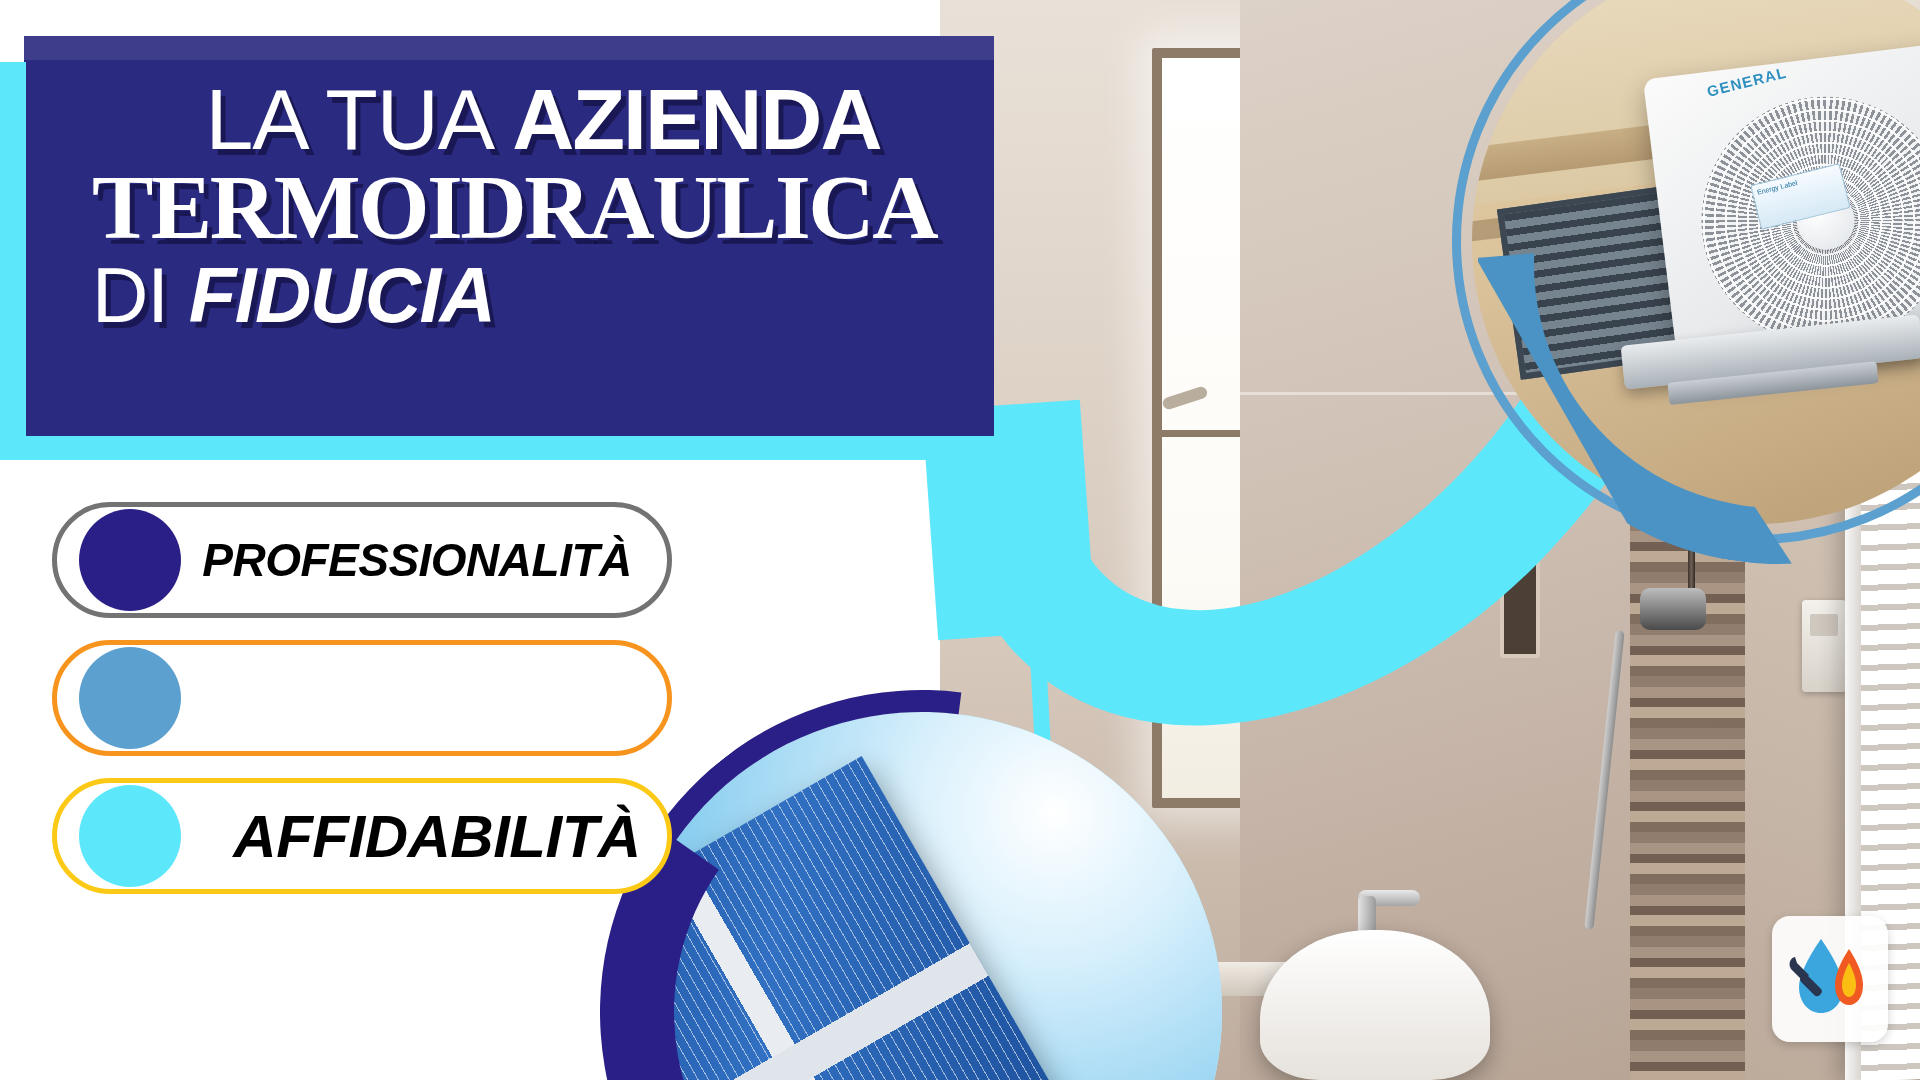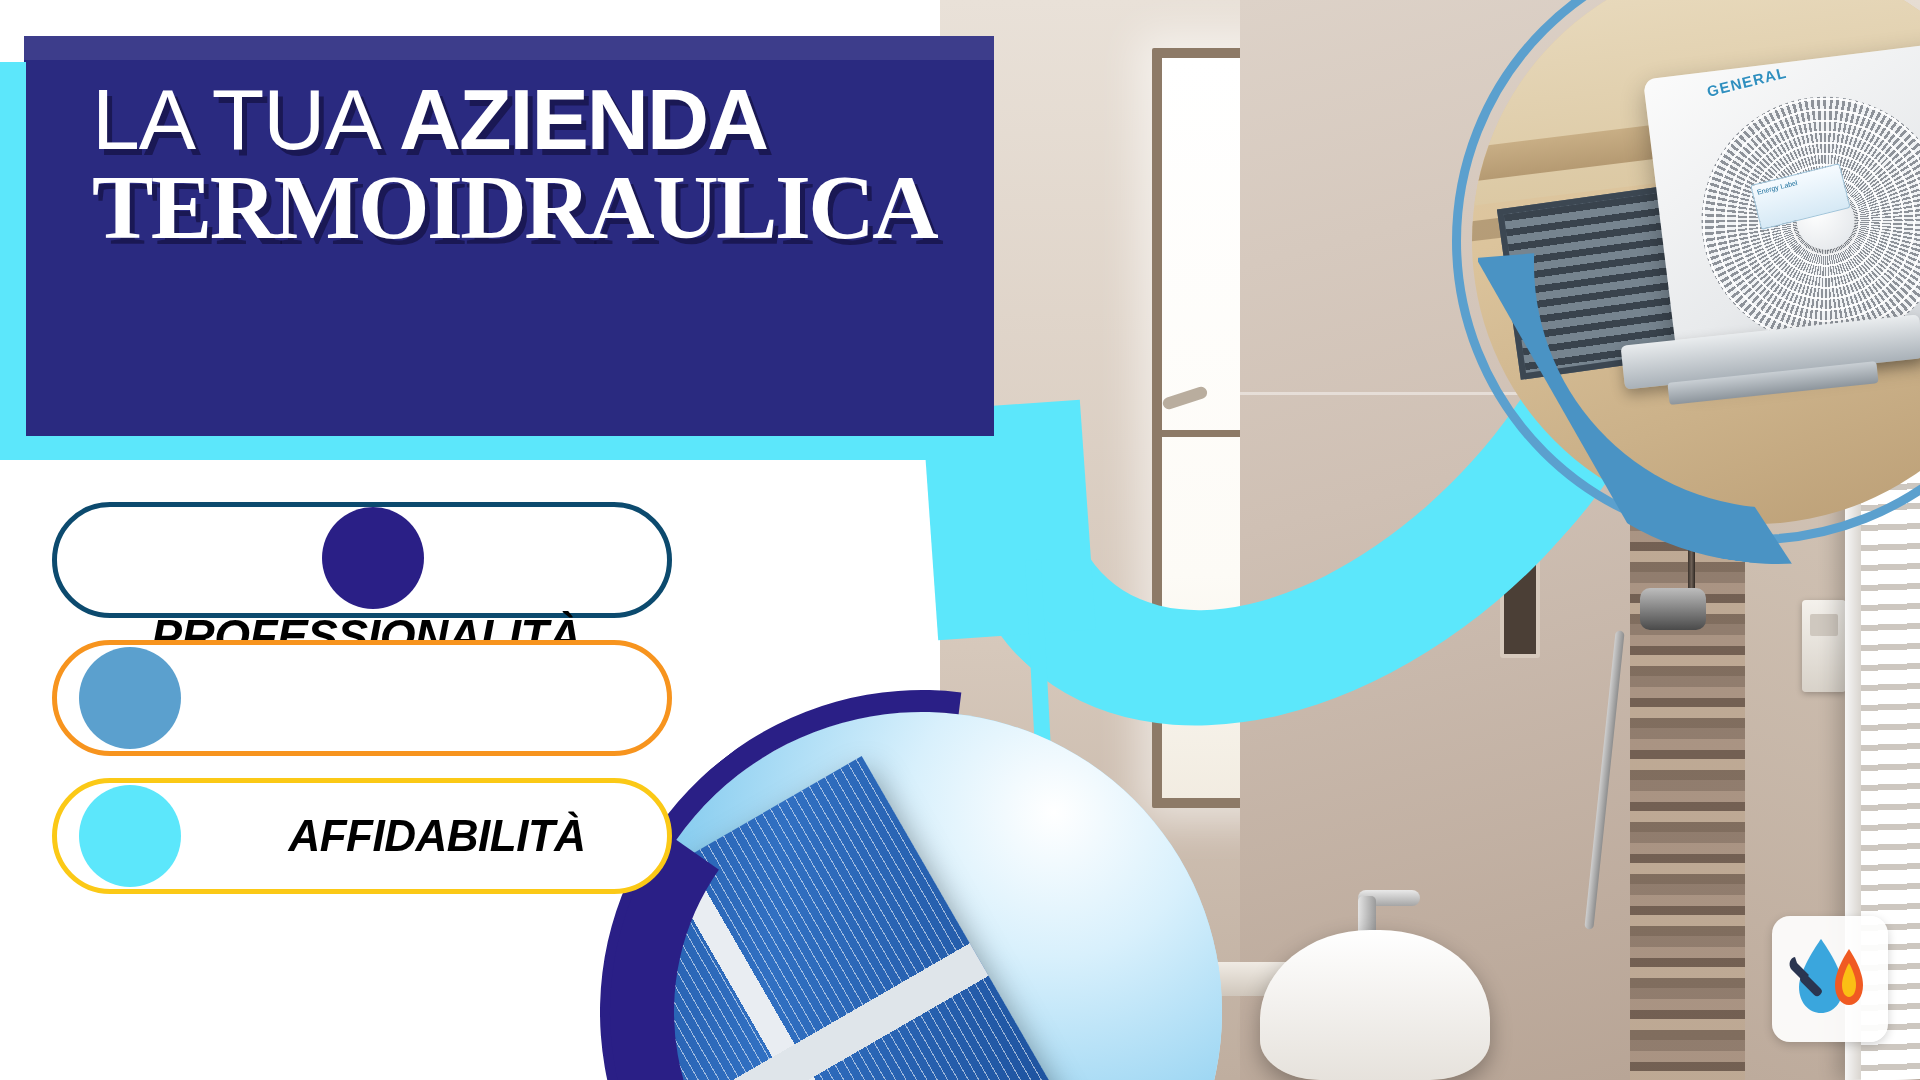--- a/index.html
+++ b/index.html
@@ -358,21 +358,21 @@
   .headline-banner::before{
     content:""; position:absolute; left:0; top:0; width:100%; height:24px;
     background:rgba(255,255,255,.09);
   }
   .hl-line{
     color:#ffffff;
     line-height:.92;
     white-space:nowrap;
     text-shadow:5px 6px 0 rgba(12,10,48,.55);
   }
-  .hl-1{ font-size:86px; font-weight:300; letter-spacing:-1px; }
+  .hl-1{ font-size:86px; font-weight:300; letter-spacing:-1px;text-align:center; }
   .hl-1 b{ font-weight:800; letter-spacing:-2px; }
   .hl-2{ font-size:92px; font-weight:800; letter-spacing:-2.5px; margin-top:6px;font-family:Liberation Serif, serif; }
   .hl-3{ font-size:78px; font-weight:300; letter-spacing:-1px; margin-top:10px; }
   .hl-3 i{ font-weight:800; font-style:italic; letter-spacing:-1.5px; }
 
   
   .accent-bar{
     position:absolute;
     left:0; top:62px; width:26px; height:382px;
     background:#5ce7fb;
@@ -394,21 +394,21 @@
   }
   .pill{
     position:relative;
     display:flex; align-items:center;
     height:116px;
     background:#ffffff;
     border-radius:58px;
     margin-bottom:22px;
     padding-left:22px;
   }
-  .pill-1{ width:620px; border:5px solid #0c4a6e;flex-direction:column; }
+  .pill-1{ width:620px; border:5px solid #737373; }
   .pill-2{ width:620px; border:5px solid #f7941e; }
   .pill-3{ width:620px; border:5px solid #fbc916; }
 
   .pill-dot{
     width:102px; height:102px; border-radius:50%;
     flex:0 0 auto;
   }
   .dot-1{ background:#2a1f86; }
   .dot-2{ background:#5ba0ce; }
   .dot-3{ background:#5ce7fb; }
@@ -417,21 +417,21 @@
     flex:1 1 auto;
     text-align:center;
     font-size:46px;
     font-weight:800;
     font-style:italic;
     letter-spacing:-.5px;
     color:#000000;
     padding:0 20px 0 6px;
     white-space:nowrap;
   }
-  .pill-3 .pill-label{ font-size:44px;margin-left:40px; }
+  .pill-3 .pill-label{ font-size:60px;margin-left:40px; }
 
   
   .logo-mark{
     position:absolute;
     left:1772px; top:916px; width:116px; height:126px;
     z-index:20;
     background:rgba(255,255,255,.92);
     border-radius:18px;
     display:flex; align-items:center; justify-content:center;
     box-shadow:0 3px 10px rgba(0,0,0,.18);
@@ -496,20 +496,21 @@
     </div>
     <div class="ac-bracket"></div>
     <div class="ac-bracket2"></div>
   </div>
   <div class="ring-ac"></div>
   <div class="arc-ac-steel"></div>
 
   <div class="headline-banner">
     <div class="hl-line hl-1"><span>LA TUA </span><b>AZIENDA</b></div>
     <div class="hl-line hl-2">TERMOIDRAULICA</div>
+    <div class="hl-line hl-3"><span>DI </span><i>FIDUCIA</i></div>
   </div>
   <div class="accent-bar"></div>
   <div class="accent-strip"></div>
 
   <div class="pills">
 
     <div class="pill pill-1">
       <div class="pill-dot dot-1"></div>
       <div class="pill-label">PROFESSIONALITÀ</div>
     </div>

